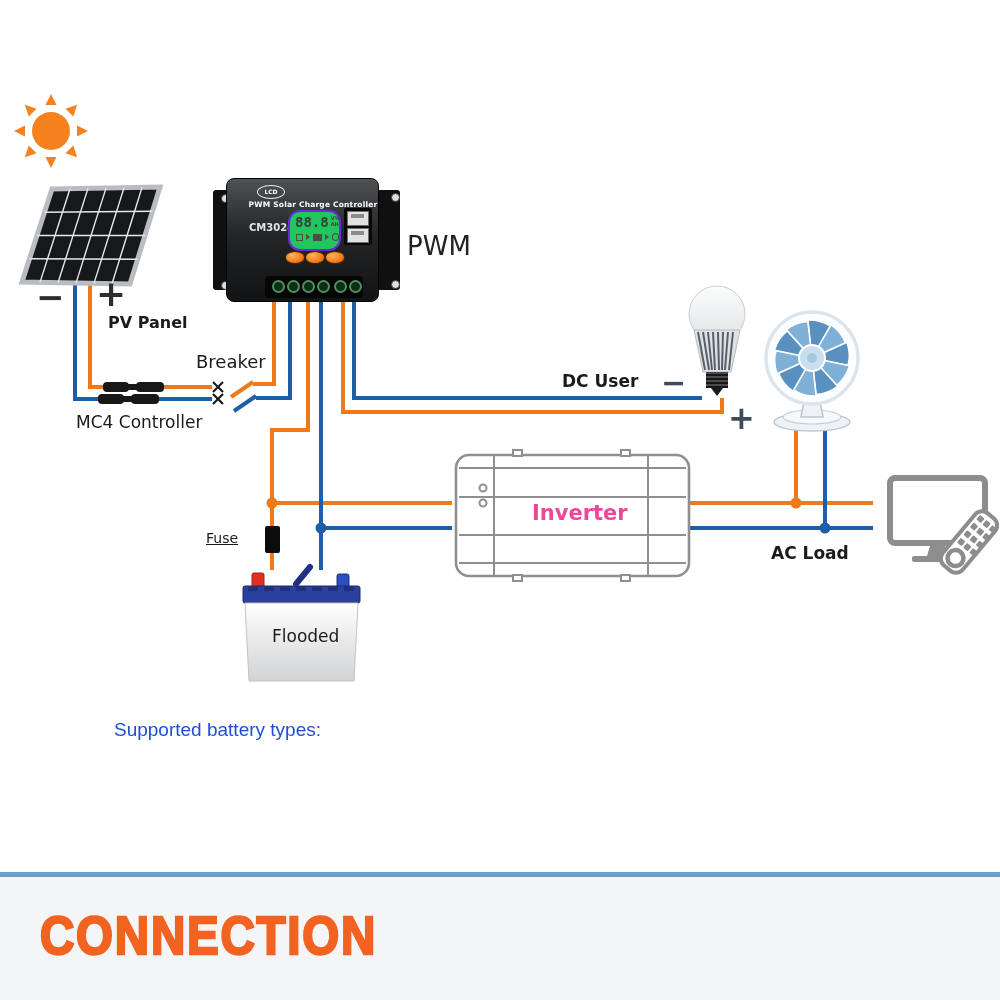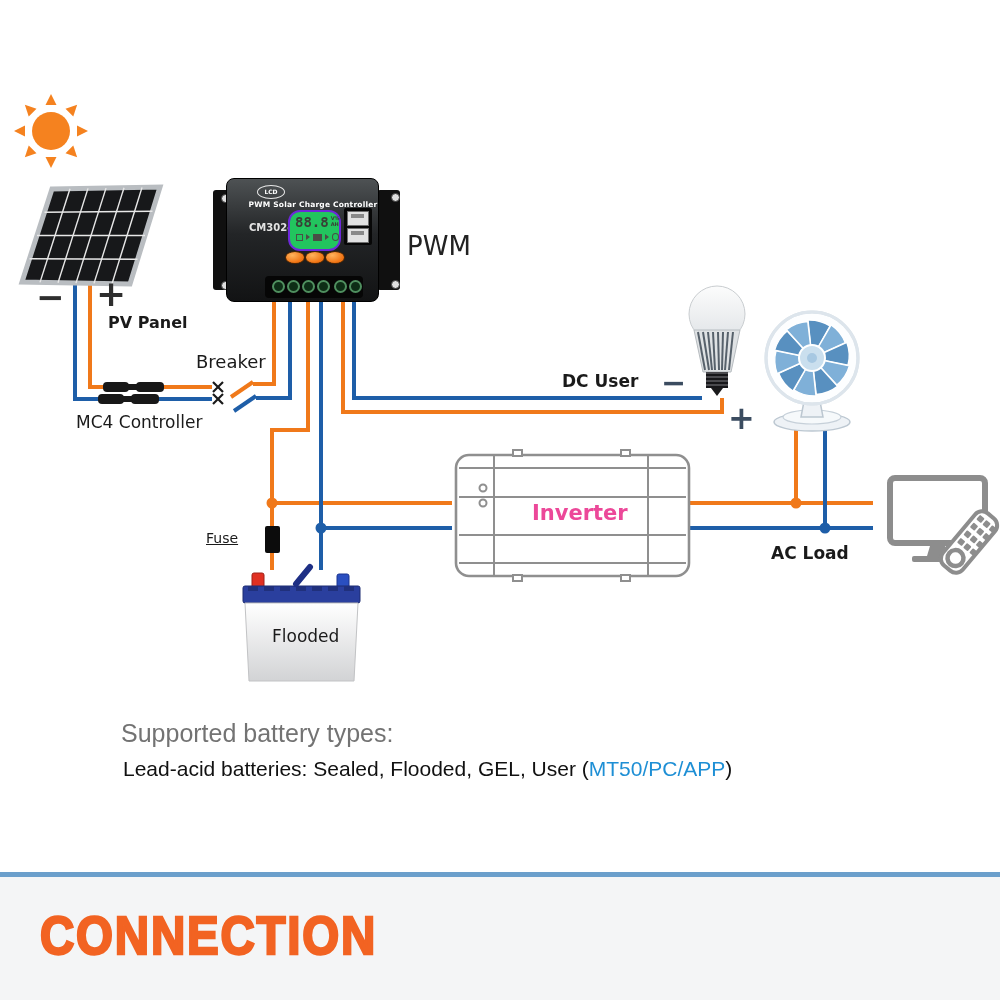--- a/index.html
+++ b/index.html
@@ -59,21 +59,21 @@
   .ctl-strip{position:absolute;left:52px;top:98px;width:98px;height:22px;background:#060606;border-radius:4px;}
   .term{position:absolute;top:4px;width:9px;height:9px;border-radius:50%;background:#0d2d16;border:2px solid #4f8f5f;}
 
   
   .footer-line{position:absolute;left:0;top:872px;width:1000px;height:5px;background:#6b9fcb;}
   .footer-bg{position:absolute;left:0;top:877px;width:1000px;height:123px;background:#f4f5f6;}
   .footer-title{position:absolute;left:40px;top:908px;font-size:54px;font-weight:700;line-height:1;
                 color:#f26322;-webkit-text-stroke:2.5px #f26322;letter-spacing:2px;
                 transform:scaleX(.88);transform-origin:left center;font-family:"Liberation Sans",sans-serif;}
 
-  .note-head{position:absolute;left:121px;top:719px;font-size:25px;color:#737373;font-family:"Liberation Sans",sans-serif;}
+  .note-head{position:absolute;left:114px;top:719px;font-size:19px;color:#1d4ed8;font-family:"Liberation Sans",sans-serif;}
   .note-line{position:absolute;left:123px;top:757px;font-size:21px;color:#111;font-family:"Liberation Sans",sans-serif;}
   .note-link{color:#1e8fd5;}
 </style>
 </head>
 <body>
 
 <div class="stage">
 
   <svg class="wires" width="1000" height="1000" viewBox="0 0 1000 1000">
     <g stroke="#f0791a" stroke-width="4" fill="none">
@@ -330,19 +330,18 @@
   <div class="lbl lbl-inverter">Inverter</div>
   <div class="lbl lbl-pwm">PWM</div>
   <div class="lbl lbl-dc">DC User</div>
   <div class="lbl lbl-ac">AC Load</div>
   <div class="sign sign-pv-minus">−</div>
   <div class="sign sign-pv-plus">+</div>
   <div class="sign sign-dc-minus">−</div>
   <div class="sign sign-dc-plus">+</div>
 
   <div class="note-head">Supported battery types:</div>
-  <div class="note-line"><span>Lead-acid batteries: Sealed, Flooded, GEL, User (</span><span class="note-link">MT50/PC/APP</span><span>)</span></div>
 
   <div class="footer-line"></div>
   <div class="footer-bg"></div>
   <div class="footer-title">CONNECTION</div>
 
 </div>
 
 </body></html>

